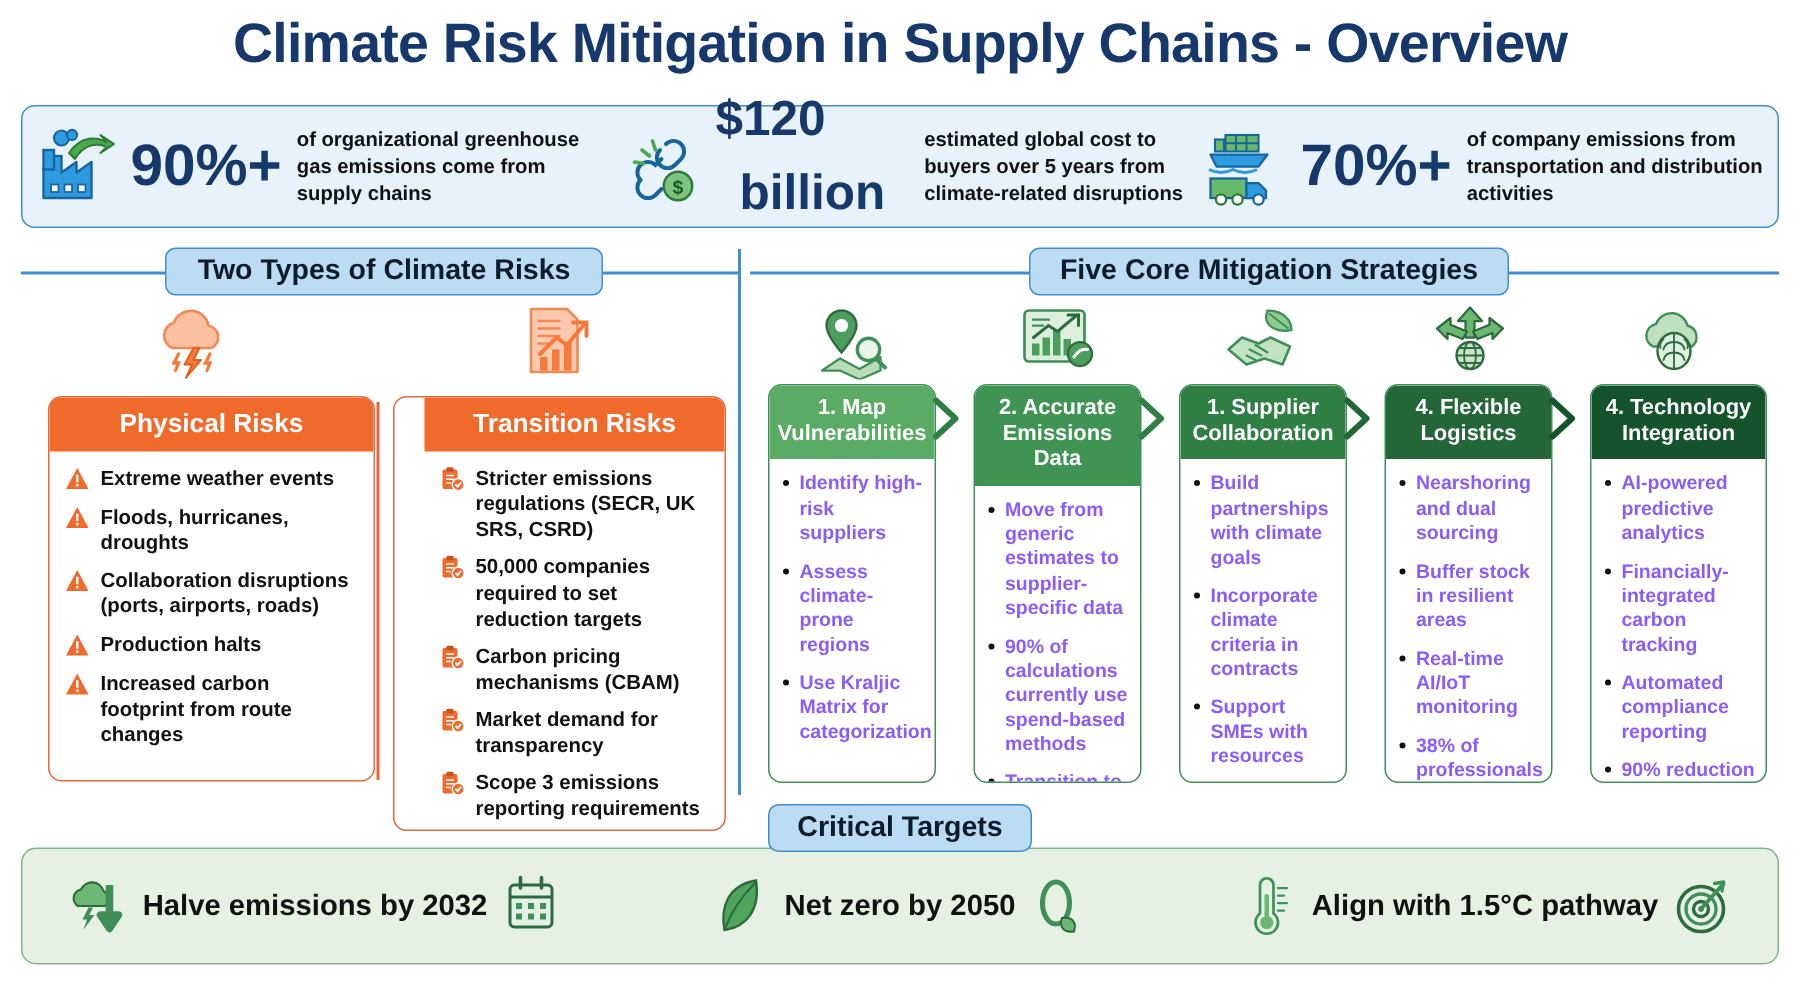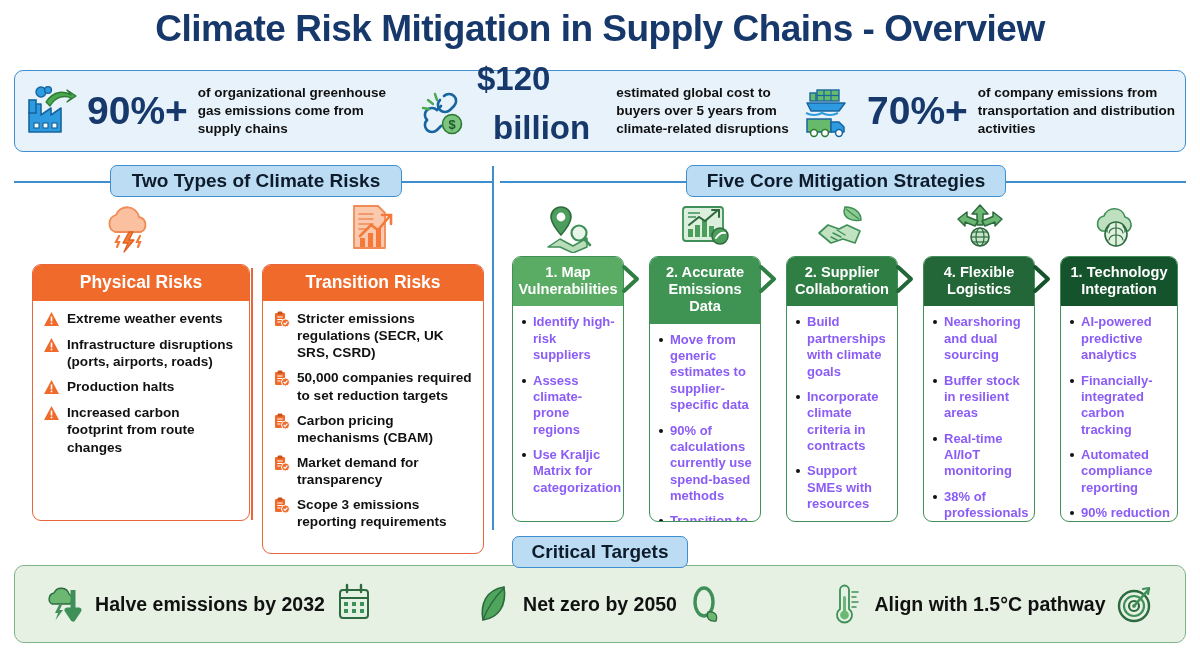--- a/index.html
+++ b/index.html
@@ -204,21 +204,29 @@
             <rect x="7.7" y="11.6" width="1.6" height="1.7" fill="#fff"></rect>
           </svg>
         <span>Extreme weather events</span>
       </li>
       <li>
         <svg class="bi" viewBox="0 0 17 17">
             <path d="M8.5 1 L16 15 L1 15 Z" fill="#ef6a2b"></path>
             <rect x="7.7" y="5.5" width="1.6" height="5" fill="#fff"></rect>
             <rect x="7.7" y="11.6" width="1.6" height="1.7" fill="#fff"></rect>
           </svg>
-        <span>Infrastructure disruptions (ports, airports, roads)</span>
+        <span>Floods, hurricanes, droughts</span>
+      </li>
+      <li>
+        <svg class="bi" viewBox="0 0 17 17">
+            <path d="M8.5 1 L16 15 L1 15 Z" fill="#ef6a2b"></path>
+            <rect x="7.7" y="5.5" width="1.6" height="5" fill="#fff"></rect>
+            <rect x="7.7" y="11.6" width="1.6" height="1.7" fill="#fff"></rect>
+          </svg>
+        <span>Collaboration disruptions (ports, airports, roads)</span>
       </li>
       <li>
         <svg class="bi" viewBox="0 0 17 17">
             <path d="M8.5 1 L16 15 L1 15 Z" fill="#ef6a2b"></path>
             <rect x="7.7" y="5.5" width="1.6" height="5" fill="#fff"></rect>
             <rect x="7.7" y="11.6" width="1.6" height="1.7" fill="#fff"></rect>
           </svg>
         <span>Production halts</span>
       </li>
       <li>
@@ -244,21 +252,21 @@
           <line x1="19" y1="27" x2="28" y2="27"></line>
       </g>
       <rect x="20" y="36" width="5" height="9" fill="#f4793a"></rect>
       <rect x="28" y="31" width="5" height="14" fill="#f4793a"></rect>
       <rect x="36" y="26" width="5" height="19" fill="#f4793a"></rect>
       <path d="M20 34 L31 23 L38 28 L49 15" stroke="#f4793a" stroke-width="2.6" fill="none" stroke-linecap="round"></path>
       <path d="M42 13 L51 13 L51 22" stroke="#f4793a" stroke-width="2.6" fill="none" stroke-linecap="round"></path>
     </svg>
   </div>
 
-  <div class="riskcard" style="left:262px;top:264px;width:222px;height:290px;">
+  <div class="riskcard" style="left:262px;top:264px;width:222px;height:290px;padding-left:20px;">
     <div class="rhead">Transition Risks</div>
     <ul>
       <li>
         <svg class="bi" viewBox="0 0 17 17">
             <rect x="2" y="2" width="10" height="13" rx="1.3" fill="#ef6a2b"></rect>
             <rect x="4.6" y="0.5" width="4.8" height="3" rx="1" fill="#c9521c"></rect>
             <g stroke="#fff" stroke-width="1.1">
               <line x1="4.3" y1="6" x2="9.6" y2="6"></line>
               <line x1="4.3" y1="8.5" x2="9.6" y2="8.5"></line>
               <line x1="4.3" y1="11" x2="7.6" y2="11"></line>
@@ -415,21 +423,21 @@
       <li>Transition to activity-based reporting</li>
     </ul>
   </div>
   <div class="arrowcon" style="left:758px;top:264px;">
     <svg viewBox="0 0 22 30" width="22" height="30">
         <path d="M3 3 L16 15 L3 27" stroke="#2f7f45" stroke-width="4" fill="none" stroke-linecap="round" stroke-linejoin="round"></path>
       </svg>
   </div>
 
   <div class="stratcard" style="left:786px;top:256px;width:112px;height:266px;">
-    <div class="shead" style="background:#2f7f45;">2. Supplier Collaboration</div>
+    <div class="shead" style="background:#2f7f45;">1. Supplier Collaboration</div>
     <ul>
       <li>Build partnerships with climate goals</li>
       <li>Incorporate climate criteria in contracts</li>
       <li>Support SMEs with resources</li>
     </ul>
   </div>
   <div class="arrowcon" style="left:895px;top:264px;">
     <svg viewBox="0 0 22 30" width="22" height="30">
         <path d="M3 3 L16 15 L3 27" stroke="#236638" stroke-width="4" fill="none" stroke-linecap="round" stroke-linejoin="round"></path>
       </svg>
@@ -444,21 +452,21 @@
       <li>38% of professionals invested in climate risk tech</li>
     </ul>
   </div>
   <div class="arrowcon" style="left:1032px;top:264px;">
     <svg viewBox="0 0 22 30" width="22" height="30">
         <path d="M3 3 L16 15 L3 27" stroke="#14532b" stroke-width="4" fill="none" stroke-linecap="round" stroke-linejoin="round"></path>
       </svg>
   </div>
 
   <div class="stratcard" style="left:1060px;top:256px;width:118px;height:266px;">
-    <div class="shead" style="background:#14532b;">1. Technology Integration</div>
+    <div class="shead" style="background:#14532b;">4. Technology Integration</div>
     <ul>
       <li>AI-powered predictive analytics</li>
       <li>Financially-integrated carbon tracking</li>
       <li>Automated compliance reporting</li>
       <li>90% reduction in manual processing time</li>
     </ul>
   </div>
 
   <div class="chip" style="left:512px;top:536px;width:176px;">Critical Targets</div>
 

